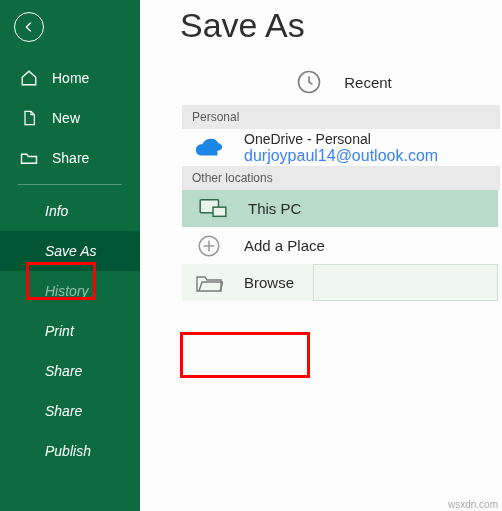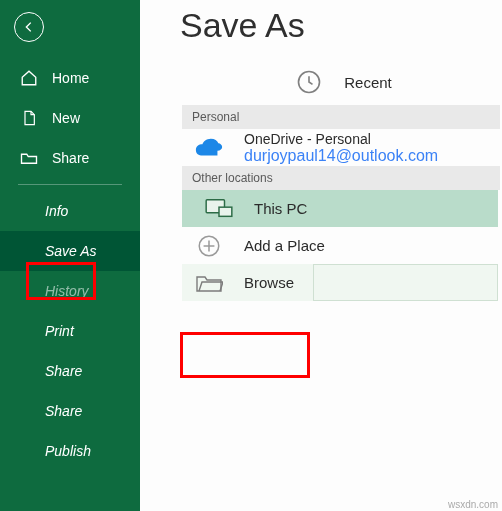--- a/index.html
+++ b/index.html
@@ -94,21 +94,21 @@
       color: #5a5a5a;
       font-size: 12px;
       padding: 5px 10px;
       margin-left: 2px;
       width: 318px;
     }
     .row.selected {
       background: #b9dcca;
       width: 316px;
       margin-left: 2px;
-      padding-left: 20px;
+      padding-left: 14px;
     }
     .row.default {
       width: 316px;
       margin-left: 2px;
       padding-left: 10px;
     }
     .row.browse {
       background: #f0f7f1;
       width: 316px;
       margin-left: 2px;

